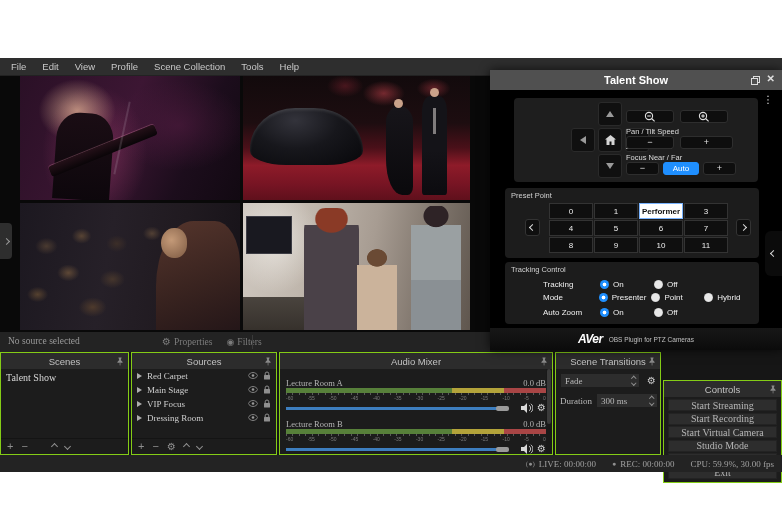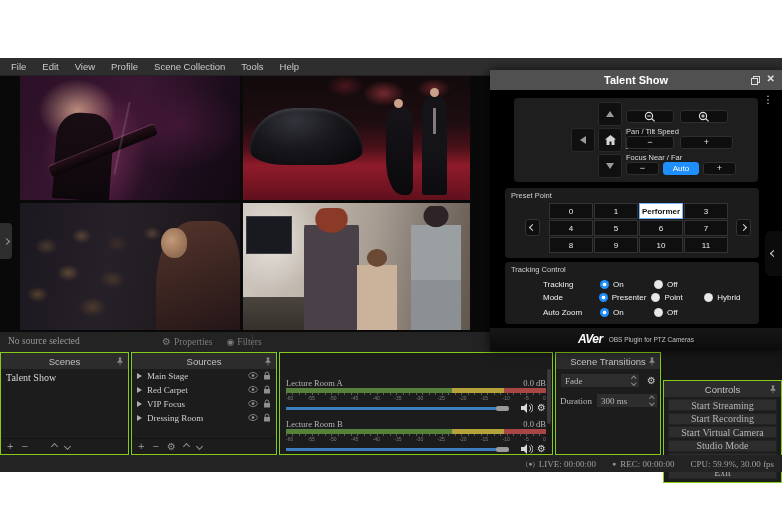--- a/index.html
+++ b/index.html
@@ -293,33 +293,33 @@
       <div class="dock-header">
         <span>Sources</span>
         <span class="dock-pin"><svg width="8" height="9" viewBox="0 0 8 9">
               <path d="M2.4 .5h3.2L4.8 3l1.8 2v.8H1.4V5l1.8-2z" fill="#8a8a8a"></path>
               <rect x="3.7" y="5.8" width="0.7" height="2.6" fill="#8a8a8a"></rect>
             </svg></span>
       </div>
       <div class="dock-body">
         <div class="src-row">
           <span class="tri-right"></span>
-          <span class="src-label">Main Stage</span>
+          <span class="src-label">Red Carpet</span>
           <span><svg width="10" height="7" viewBox="0 0 10 7">
                 <path d="M5 .5C2.8.5 1 2 .3 3.5 1 5 2.8 6.5 5 6.5S9 5 9.7 3.5C9 2 7.2.5 5 .5z" fill="none" stroke="#9a9a9a" stroke-width=".8"></path>
                 <circle cx="5" cy="3.5" r="1.3" fill="#9a9a9a"></circle>
               </svg></span>
           <span><svg width="8" height="9" viewBox="0 0 8 9">
                 <rect x="1" y="4" width="6" height="4.5" rx="0.5" fill="#8f8f8f"></rect>
                 <path d="M2.2 4V2.8a1.8 1.8 0 013.6 0V4" fill="none" stroke="#8f8f8f" stroke-width="1"></path>
               </svg></span>
         </div>
         <div class="src-row">
           <span class="tri-right"></span>
-          <span class="src-label">Red Carpet</span>
+          <span class="src-label">Main Stage</span>
           <span><svg width="10" height="7" viewBox="0 0 10 7">
                 <path d="M5 .5C2.8.5 1 2 .3 3.5 1 5 2.8 6.5 5 6.5S9 5 9.7 3.5C9 2 7.2.5 5 .5z" fill="none" stroke="#9a9a9a" stroke-width=".8"></path>
                 <circle cx="5" cy="3.5" r="1.3" fill="#9a9a9a"></circle>
               </svg></span>
           <span><svg width="8" height="9" viewBox="0 0 8 9">
                 <rect x="1" y="4" width="6" height="4.5" rx="0.5" fill="#8f8f8f"></rect>
                 <path d="M2.2 4V2.8a1.8 1.8 0 013.6 0V4" fill="none" stroke="#8f8f8f" stroke-width="1"></path>
               </svg></span>
         </div>
         <div class="src-row">
@@ -350,20 +350,27 @@
       <div class="dock-toolbar">
         <span class="tb-txt">+</span>
         <span class="tb-txt">−</span>
         <span class="gear-glyph">⚙</span>
         <span class="chev up"></span>
         <span class="chev down"></span>
       </div>
     </div>
 
     <div class="dock" id="dock-mixer">
+      <div class="dock-header">
+        <span>Audio Mixer</span>
+        <span class="dock-pin"><svg width="8" height="9" viewBox="0 0 8 9">
+              <path d="M2.4 .5h3.2L4.8 3l1.8 2v.8H1.4V5l1.8-2z" fill="#8a8a8a"></path>
+              <rect x="3.7" y="5.8" width="0.7" height="2.6" fill="#8a8a8a"></rect>
+            </svg></span>
+      </div>
       <div class="dock-body noolbar" style="bottom:0; padding-top:9px;">
         <div class="chan">
           <div class="chan-head">
             <span>Lecture Room A</span>
             <span>0.0 dB</span>
           </div>
           <div class="meter-bar"></div>
           <div class="meter-ticks"></div>
           <div class="meter-nums">
             <span>-60</span>

